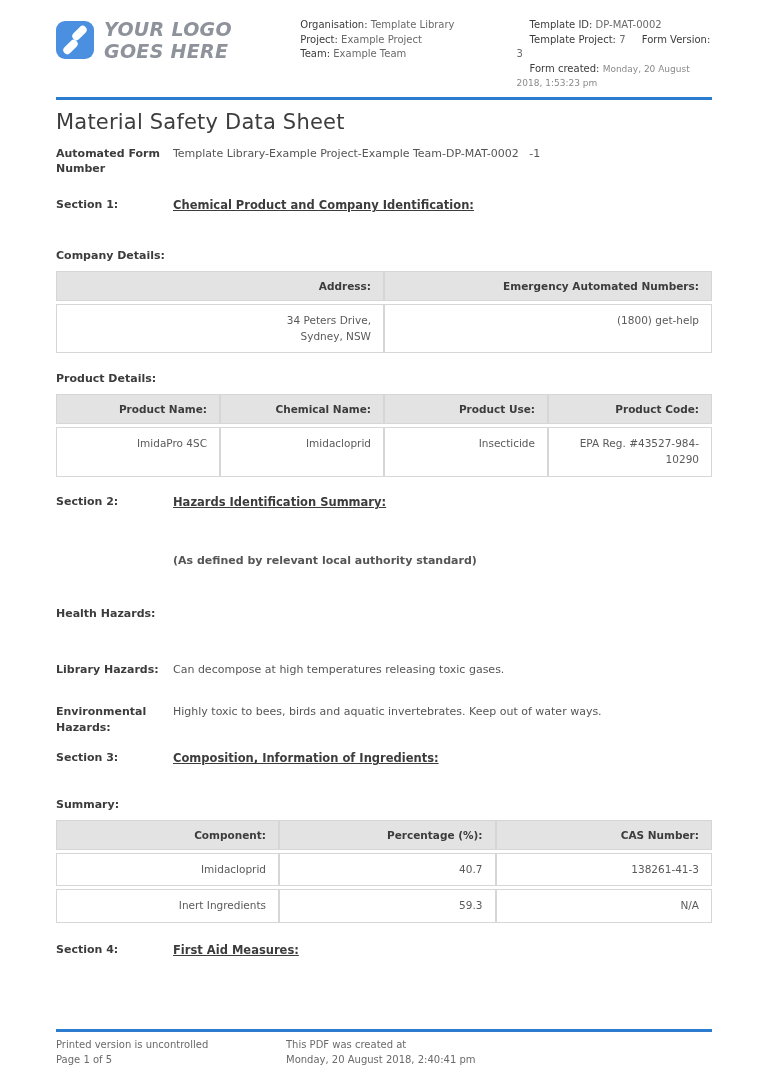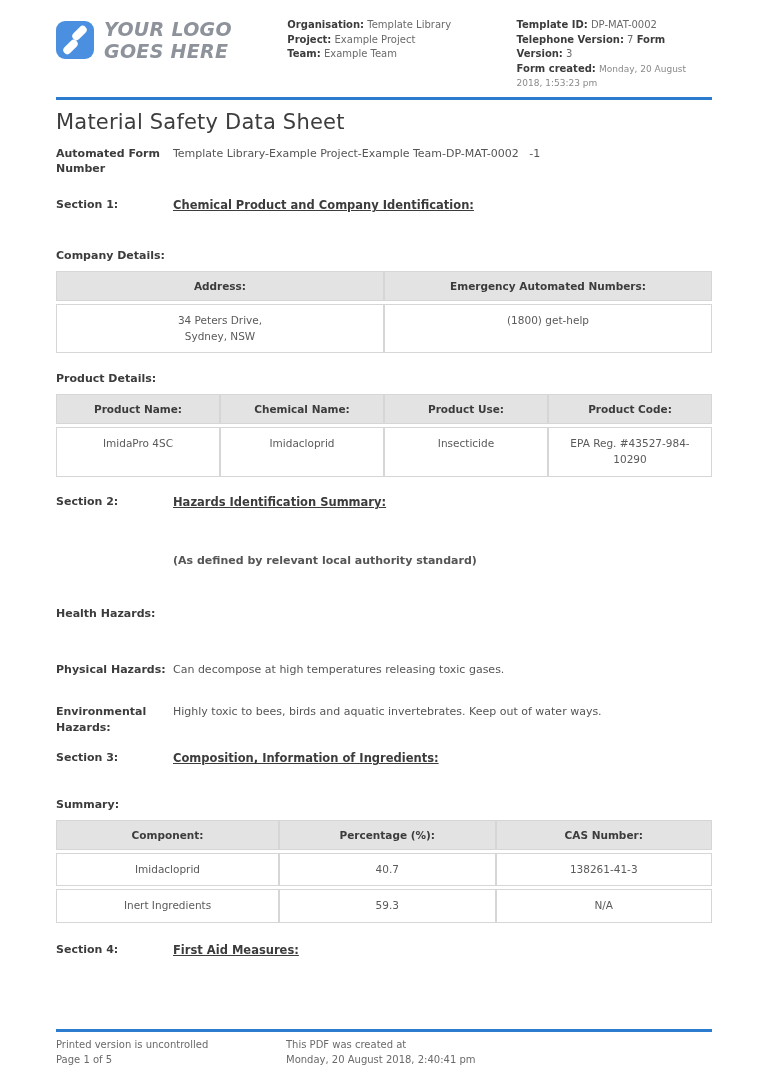--- a/index.html
+++ b/index.html
@@ -45,21 +45,21 @@
     margin-left: 10px;
     font-size: 19px;
     font-weight: bold;
     font-style: italic;
     color: #8d929b;
     letter-spacing: 0.3px;
   }
   .meta-block { font-size: 10px; line-height: 14.5px; color: #6a6a6a; }
   .meta-block.org { width: 230px; }
   .meta-block.tpl { width: 196px; }
-  .meta-block b { color: #3c3c3c; font-weight: bold; }
+  .meta-block b { color: #3c3c3c; font-weight: normal; margin-left: 13px; }
   .meta-small { font-size: 9px; color: #8a8a8a; }
 
   
   .doc-title {
     margin-top: 10px;
     font-size: 21px;
     font-weight: 400;
     color: #3d3d3d;
     letter-spacing: 0.2px;
   }
@@ -92,21 +92,21 @@
   table.grid {
     width: 100%;
     margin-top: 6px;
     border-collapse: separate;
     border-spacing: 0 3px;
     table-layout: fixed;
   }
   table.grid th, table.grid td {
     border: 1px solid #d6d6d6;
     font-size: 10.5px;
-    text-align: center;
+    text-align: right;
     vertical-align: top;
     padding: 8px 12px;
   }
   table.grid th {
     background: #e3e3e3;
     color: #3c3c3c;
     font-weight: bold;
   }
   table.grid td { color: #5a5a5a; line-height: 1.5; white-space: pre-line; }
   td.tall { padding-bottom: 20px; }
@@ -147,21 +147,21 @@
         </span>
         <span class="logo-text">YOUR LOGO GOES HERE</span>
       </div>
       <div class="meta-block org">
         <div><b>Organisation:</b> <span>Template Library</span></div>
         <div><b>Project:</b> <span>Example Project</span></div>
         <div><b>Team:</b> <span>Example Team</span></div>
       </div>
       <div class="meta-block tpl">
         <div><b>Template ID:</b> <span>DP-MAT-0002</span></div>
-        <div><b>Telephone Version:</b> <span>7</span> <b>Form Version:</b> <span>3</span></div>
+        <div><b>Template Project:</b> <span>7</span> <b>Form Version:</b> <span>3</span></div>
         <div><b>Form created:</b> <span class="meta-small">Monday, 20 August 2018, 1:53:23 pm</span></div>
       </div>
     </div>
 
     <h1 class="doc-title">Material Safety Data Sheet</h1>
 
     <div class="lrow mt12">
       <div class="lbl">Automated Form Number</div>
       <div class="val">Template Library-Example Project-Example Team-DP-MAT-0002   -1</div>
     </div>
@@ -222,21 +222,21 @@
     <div class="lrow mt42">
       <div class="lbl"></div>
       <div class="val bold-note">(As defined by relevant local authority standard)</div>
     </div>
 
     <div class="lrow mt36">
       <div class="lbl">Health Hazards:</div>
     </div>
 
     <div class="lrow mt40">
-      <div class="lbl">Physical Hazards:</div>
+      <div class="lbl">Library Hazards:</div>
       <div class="val">Can decompose at high temperatures releasing toxic gases.</div>
     </div>
 
     <div class="lrow mt26">
       <div class="lbl">Environmental Hazards:</div>
       <div class="val">Highly toxic to bees, birds and aquatic invertebrates. Keep out of water ways.</div>
     </div>
 
     <div class="lrow mt14">
       <div class="lbl">Section 3:</div>

